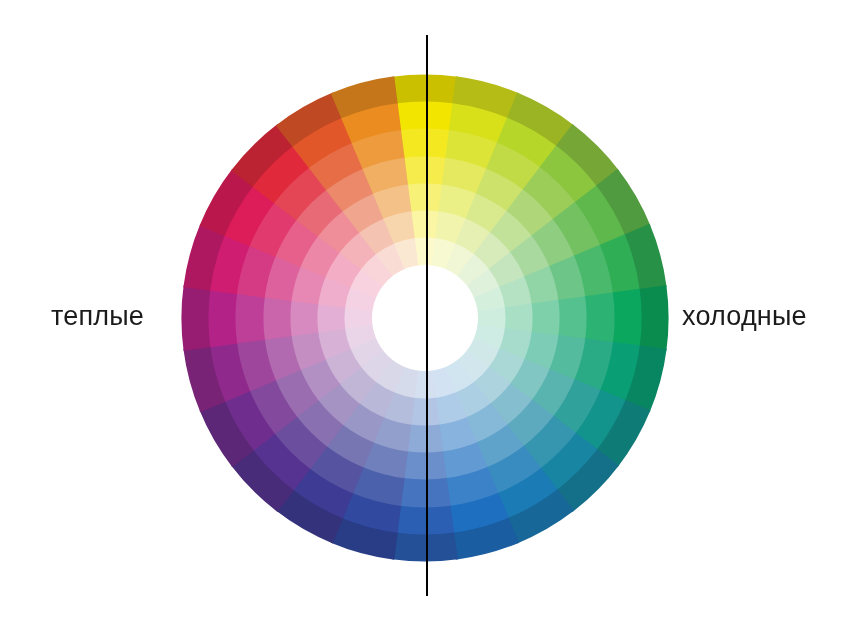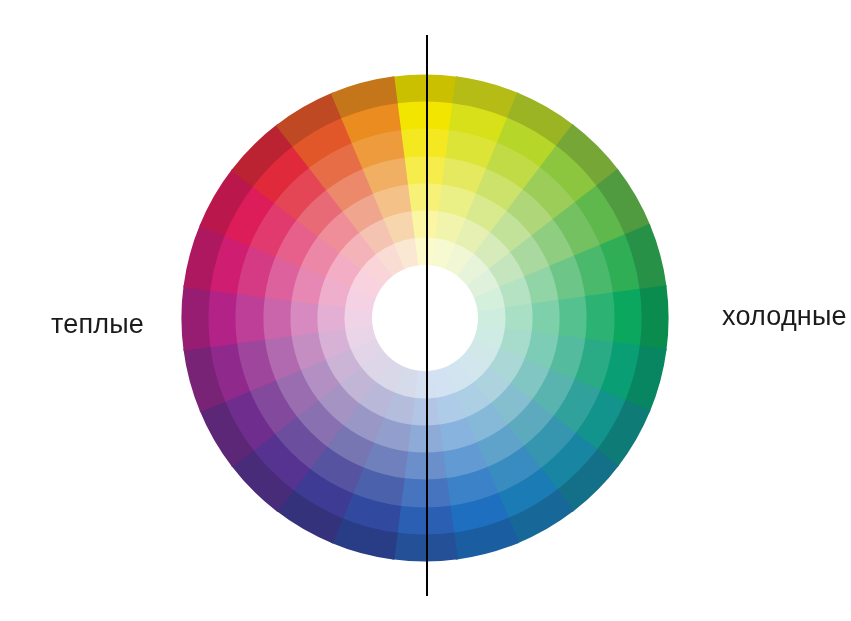--- a/index.html
+++ b/index.html
@@ -40,27 +40,25 @@
     font-weight: 400;
     color: #1b1b1b;
     letter-spacing: 0.2px;
     white-space: nowrap;
     line-height: 1;
   }
 
   #label-warm {
     left: 51px;
     top: 303px;
-    margin-top: 8px;
   }
 
   #label-cool {
     left: 682px;
     top: 303px;
-    margin-left: 40px;
   }
 </style>
 </head>
 <body>
 
 <div id="stage">
 
   <svg id="wheel-svg" viewBox="0 0 851 621">
     <rect x="0" y="0" width="851" height="621" fill="#ffffff"></rect>
     <g id="wheel-sectors">

